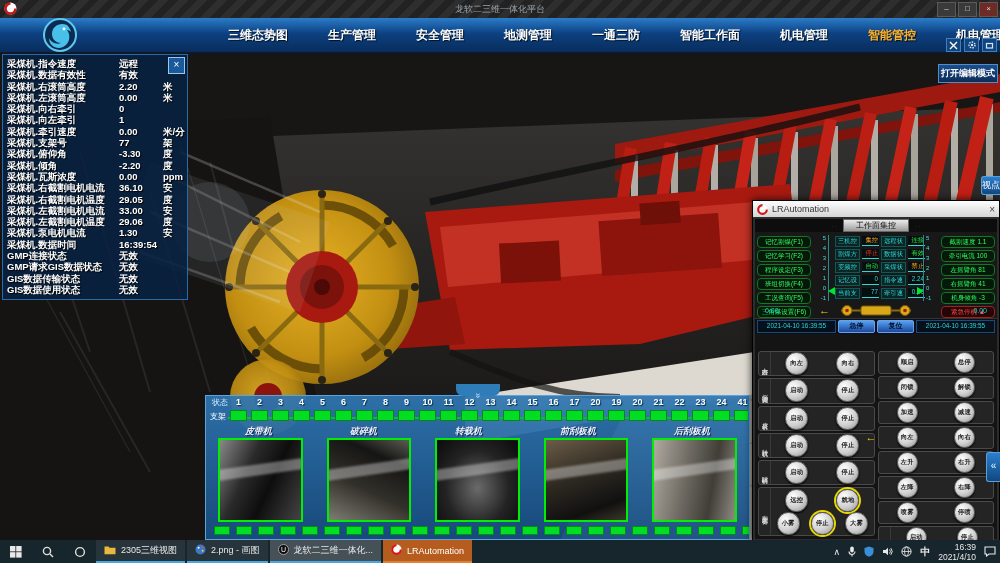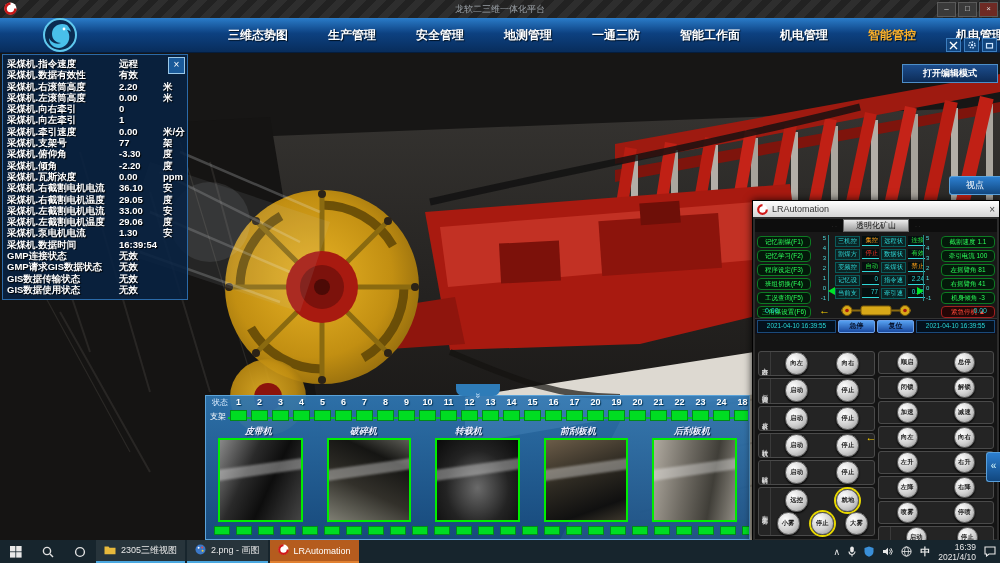--- a/index.html
+++ b/index.html
@@ -23,23 +23,23 @@
   .logo{position:absolute;left:40px;top:-4px;}
   .nav{position:absolute;left:228px;top:0;height:34px;display:flex;align-items:center;gap:40px;}
   .nav-item{font-size:12px;font-weight:bold;color:#fff;text-shadow:1px 1px 1px #012;cursor:pointer;white-space:nowrap;}
   .nav-item.active{color:#ffb32a;}
   .hdr-icons{position:absolute;right:3px;top:20px;display:flex;gap:3px;}
   .hdr-ic{width:13px;height:12px;background:#12457e;border:1px solid #3d7fc0;display:flex;
     align-items:center;justify-content:center;}
   
   .scene{position:absolute;top:52px;left:0;width:1000px;height:488px;background:#1d1c1a;z-index:1;}
   .edit-btn{position:absolute;top:64px;right:2px;z-index:30;background:linear-gradient(#1c4d8d,#0d2c57);
-    border:1px solid #4d8ec8;color:#fff;font-size:9px;font-weight:bold;padding:2px 20px;cursor:pointer;}
+    border:1px solid #4d8ec8;color:#fff;font-size:9px;font-weight:bold;padding:2px 2px;cursor:pointer;}
   .viewpoint-tab{position:absolute;top:176px;right:0;z-index:30;background:linear-gradient(#2c7fd0,#11477f);
-    border:1px solid #58a0dc;border-right:none;color:#fff;font-size:9px;padding:2px 16px;
+    border:1px solid #58a0dc;border-right:none;color:#fff;font-size:9px;padding:2px 0;
     border-radius:3px 0 0 3px;cursor:pointer;}
   .collapse-tab{position:absolute;top:452px;right:0;z-index:30;width:13px;height:28px;
     background:linear-gradient(#2c7fd0,#11477f);border:1px solid #58a0dc;border-right:none;
     color:#dff;font-size:10px;text-align:center;line-height:26px;border-radius:3px 0 0 3px;cursor:pointer;}
   
   .left-panel{position:absolute;top:54px;left:2px;width:184px;z-index:20;
     background:rgba(8,34,66,.88);border:1px solid #2b6aa8;}
   .lp-title{height:20px;background:linear-gradient(#3c90dd,#0c3f7e);color:#fff;font-weight:bold;
     font-size:13px;text-align:center;line-height:20px;text-shadow:1px 1px 1px #000;}
   .lp-close{position:absolute;right:2px;top:2px;width:15px;height:15px;border:1px solid #9ac8e8;
@@ -460,21 +460,21 @@
       <circle cx="5.5" cy="5.5" r="5" fill="#fff"></circle>
       <path d="M5.5 1.2a4.3 4.3 0 1 0 4.3 4.3" stroke="#d01818" stroke-width="2.2" fill="none"></path>
     </svg>
     <span>LRAutomation</span>
     <span class="sp"></span>
     <span class="lra-close">×</span>
   </div>
   <div class="lra-body">
     <div class="lra-tabbar">
       <span>· ·</span>
-      <span class="lra-tab">透明化矿山</span>
+      <span class="lra-tab">工作面集控</span>
       <span>· ·</span>
     </div>
     <div class="lra-status">
       <div class="pill-col pc-l">
           <div class="pill">记忆割煤(F1)</div>
           <div class="pill">记忆学习(F2)</div>
           <div class="pill">程序设定(F3)</div>
           <div class="pill">班组切换(F4)</div>
           <div class="pill">工况查询(F5)</div>
           <div class="pill">三角煤设置(F6)</div>
@@ -786,21 +786,21 @@
             </div>
             <div class="cs-cell">
               <span class="cs-num">23</span>
               <span class="cs-sq"></span>
             </div>
             <div class="cs-cell">
               <span class="cs-num">24</span>
               <span class="cs-sq"></span>
             </div>
             <div class="cs-cell">
-              <span class="cs-num">18</span>
+              <span class="cs-num">41</span>
               <span class="cs-sq"></span>
             </div>
           </div>
       </div>
     </div>
     <div class="cam-names">
         <div>皮带机</div>
         <div>破碎机</div>
         <div>转载机</div>
         <div>前刮板机</div>
@@ -881,20 +881,27 @@
         <span>2305三维视图</span>
       </div>
       <div class="tb-item">
         <span><svg width="11" height="11" viewBox="0 0 11 11">
             <circle cx="5.5" cy="5.5" r="5" fill="#3b78c8"></circle>
             <circle cx="3.6" cy="3.8" r="1" fill="#fff"></circle>
             <circle cx="7.2" cy="3.4" r="1" fill="#e84a4a"></circle>
             <circle cx="7.6" cy="6.8" r="1" fill="#f0d040"></circle>
           </svg></span>
         <span>2.png - 画图</span>
+      </div>
+      <div class="tb-item active">
+        <span><svg width="11" height="11" viewBox="0 0 11 11">
+            <circle cx="5.5" cy="5.5" r="5" fill="#0d0d0d" stroke="#bbb" stroke-width=".8"></circle>
+            <text x="5.5" y="8.2" font-size="7" fill="#fff" text-anchor="middle" font-family="Liberation Sans, sans-serif">U</text>
+          </svg></span>
+        <span>龙软二三维一体化...</span>
       </div>
       <div class="tb-item lra-item">
         <span><svg width="11" height="11" viewBox="0 0 11 11">
             <circle cx="5.5" cy="5.5" r="5" fill="#fff"></circle>
             <path d="M5.5 1.2a4.3 4.3 0 1 0 4.3 4.3" stroke="#d01818" stroke-width="2.2" fill="none"></path>
           </svg></span>
         <span>LRAutomation</span>
       </div>
     </div>
   <div class="tray">

